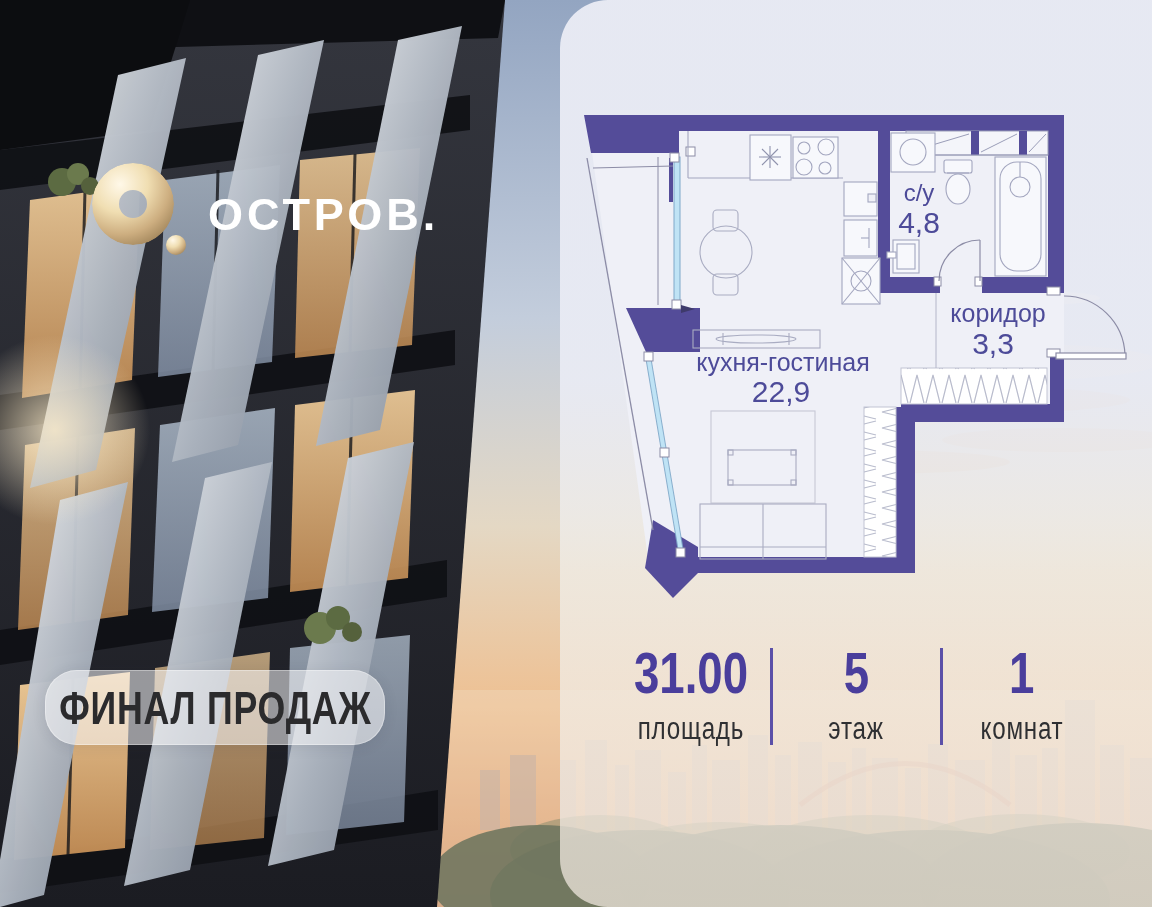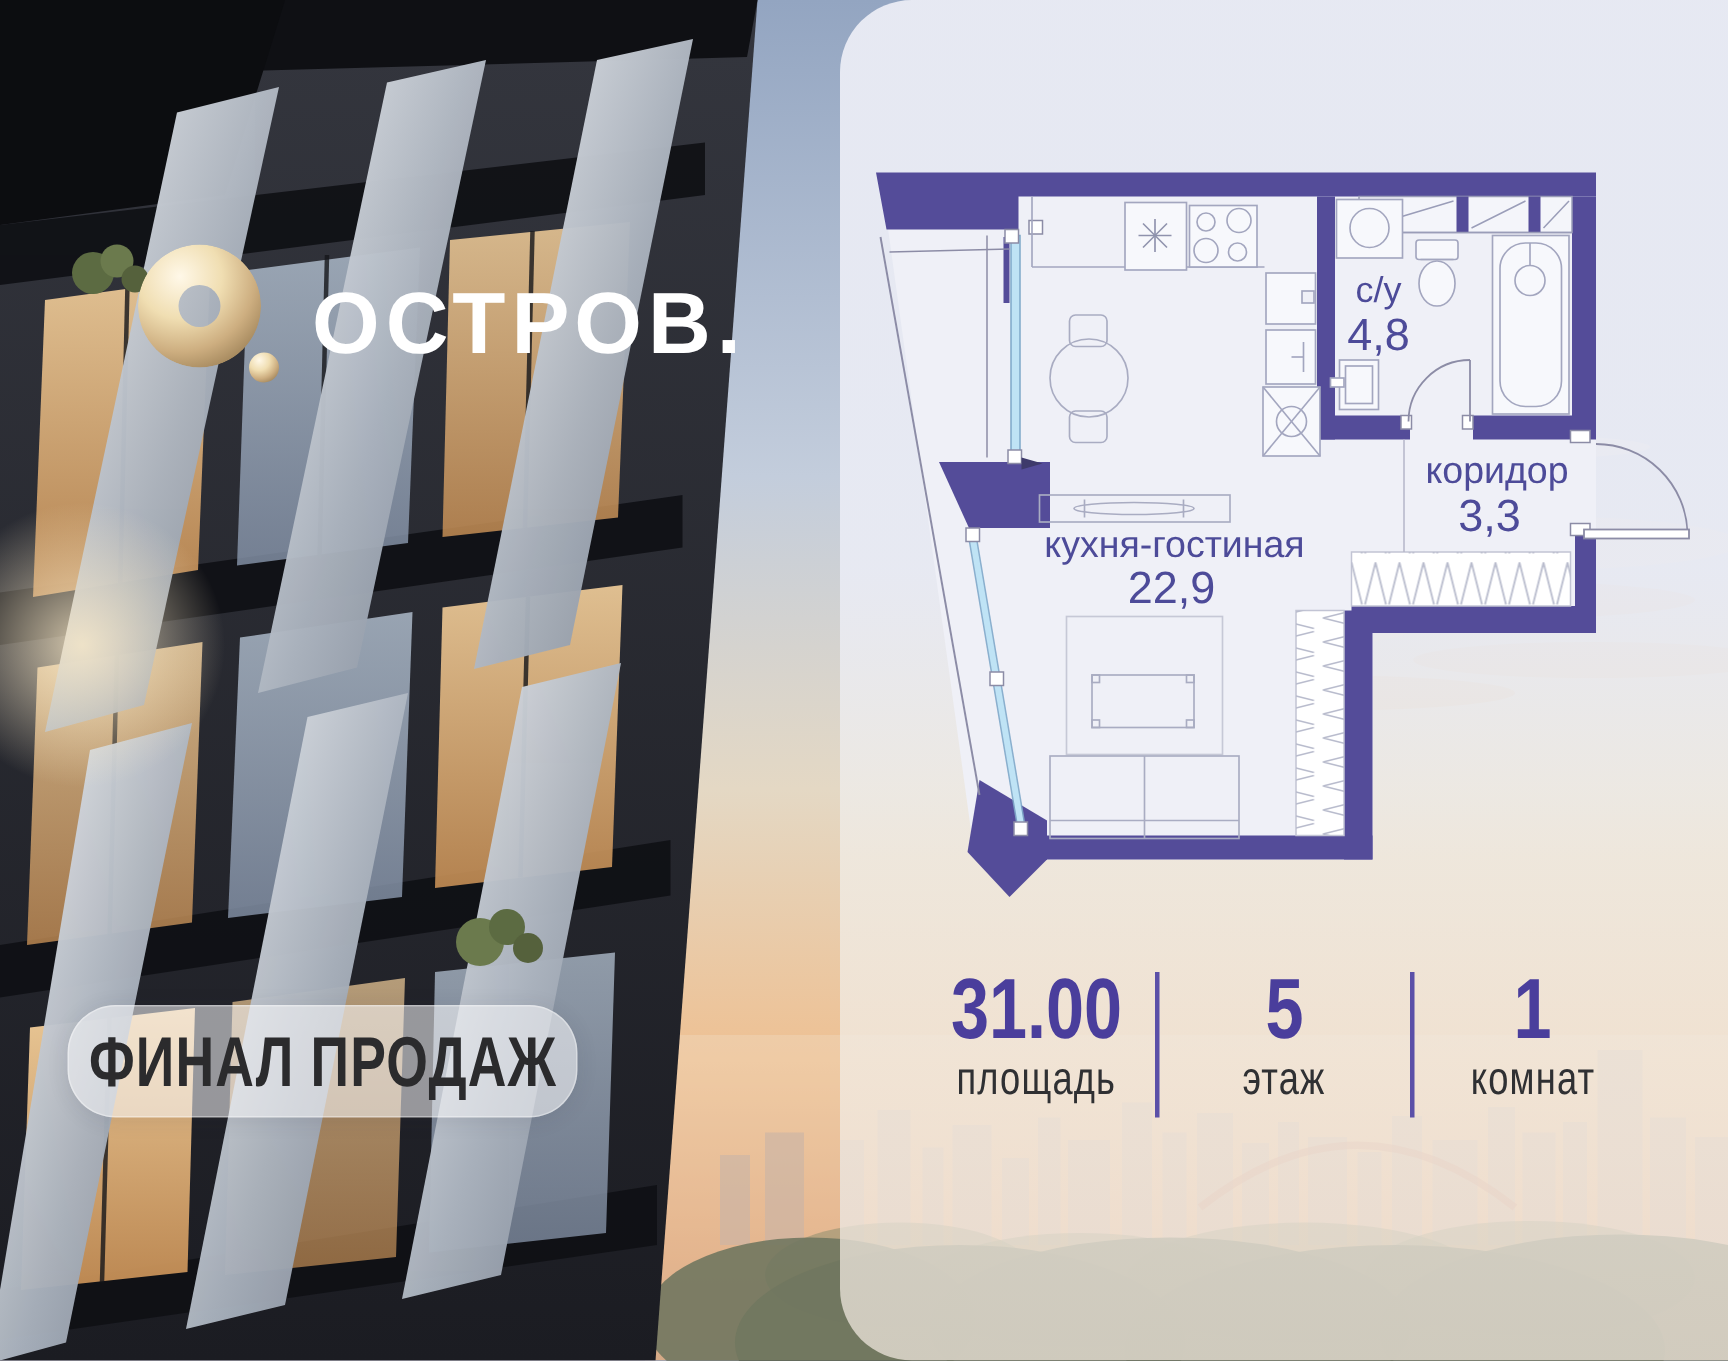--- a/index.html
+++ b/index.html
@@ -9,21 +9,21 @@
     background:#8fa2bf;
   }
   .photo{position:absolute;inset:0;z-index:0;}
   .photo svg{display:block;}
 
   
   .logo{position:absolute;left:88px;top:160px;z-index:3;display:flex;align-items:center;}
   .logo-mark{width:102px;height:96px;}
   .wordmark{
     margin-left:18px;margin-top:14px;
-    font-size:58px;font-weight:700;letter-spacing:4px;color:#ffffff;
+    font-size:45px;font-weight:700;letter-spacing:4px;color:#ffffff;
   }
   .badge{
     position:absolute;left:45px;top:670px;z-index:3;
     width:340px;height:75px;border-radius:32px;
     background:rgba(250,250,251,0.55);
     box-shadow:0 2px 14px rgba(40,40,60,0.10), inset 0 0 0 1px rgba(255,255,255,0.35);
     display:flex;align-items:center;justify-content:center;
   }
   .badge-text{
     display:inline-block;transform:scaleX(0.76);transform-origin:center;
@@ -48,21 +48,21 @@
   .bath-name{font-size:24px;fill:#4d4b99;}
 
   
   .stats{position:absolute;left:0;top:645px;width:628px;height:130px;}
   .stat{position:absolute;top:0;text-align:center;transform:translateX(-50%);}
   .stat-value{
     display:inline-block;transform:scaleX(0.80);transform-origin:center;
     font-size:57px;line-height:56px;font-weight:700;color:#4a3e9c;white-space:nowrap;
   }
   .stat-label{
-    display:block;margin-top:0;
+    display:block;margin-top:10px;
   }
   .stat-label span{
     display:inline-block;transform:scaleX(0.78);transform-origin:center;
     font-size:31px;font-weight:400;color:#2f3033;letter-spacing:1px;white-space:nowrap;
   }
   .stat-divider{position:absolute;top:3px;width:3px;height:97px;background:#5b50a8;}
 </style>
 </head>
 <body>
 

